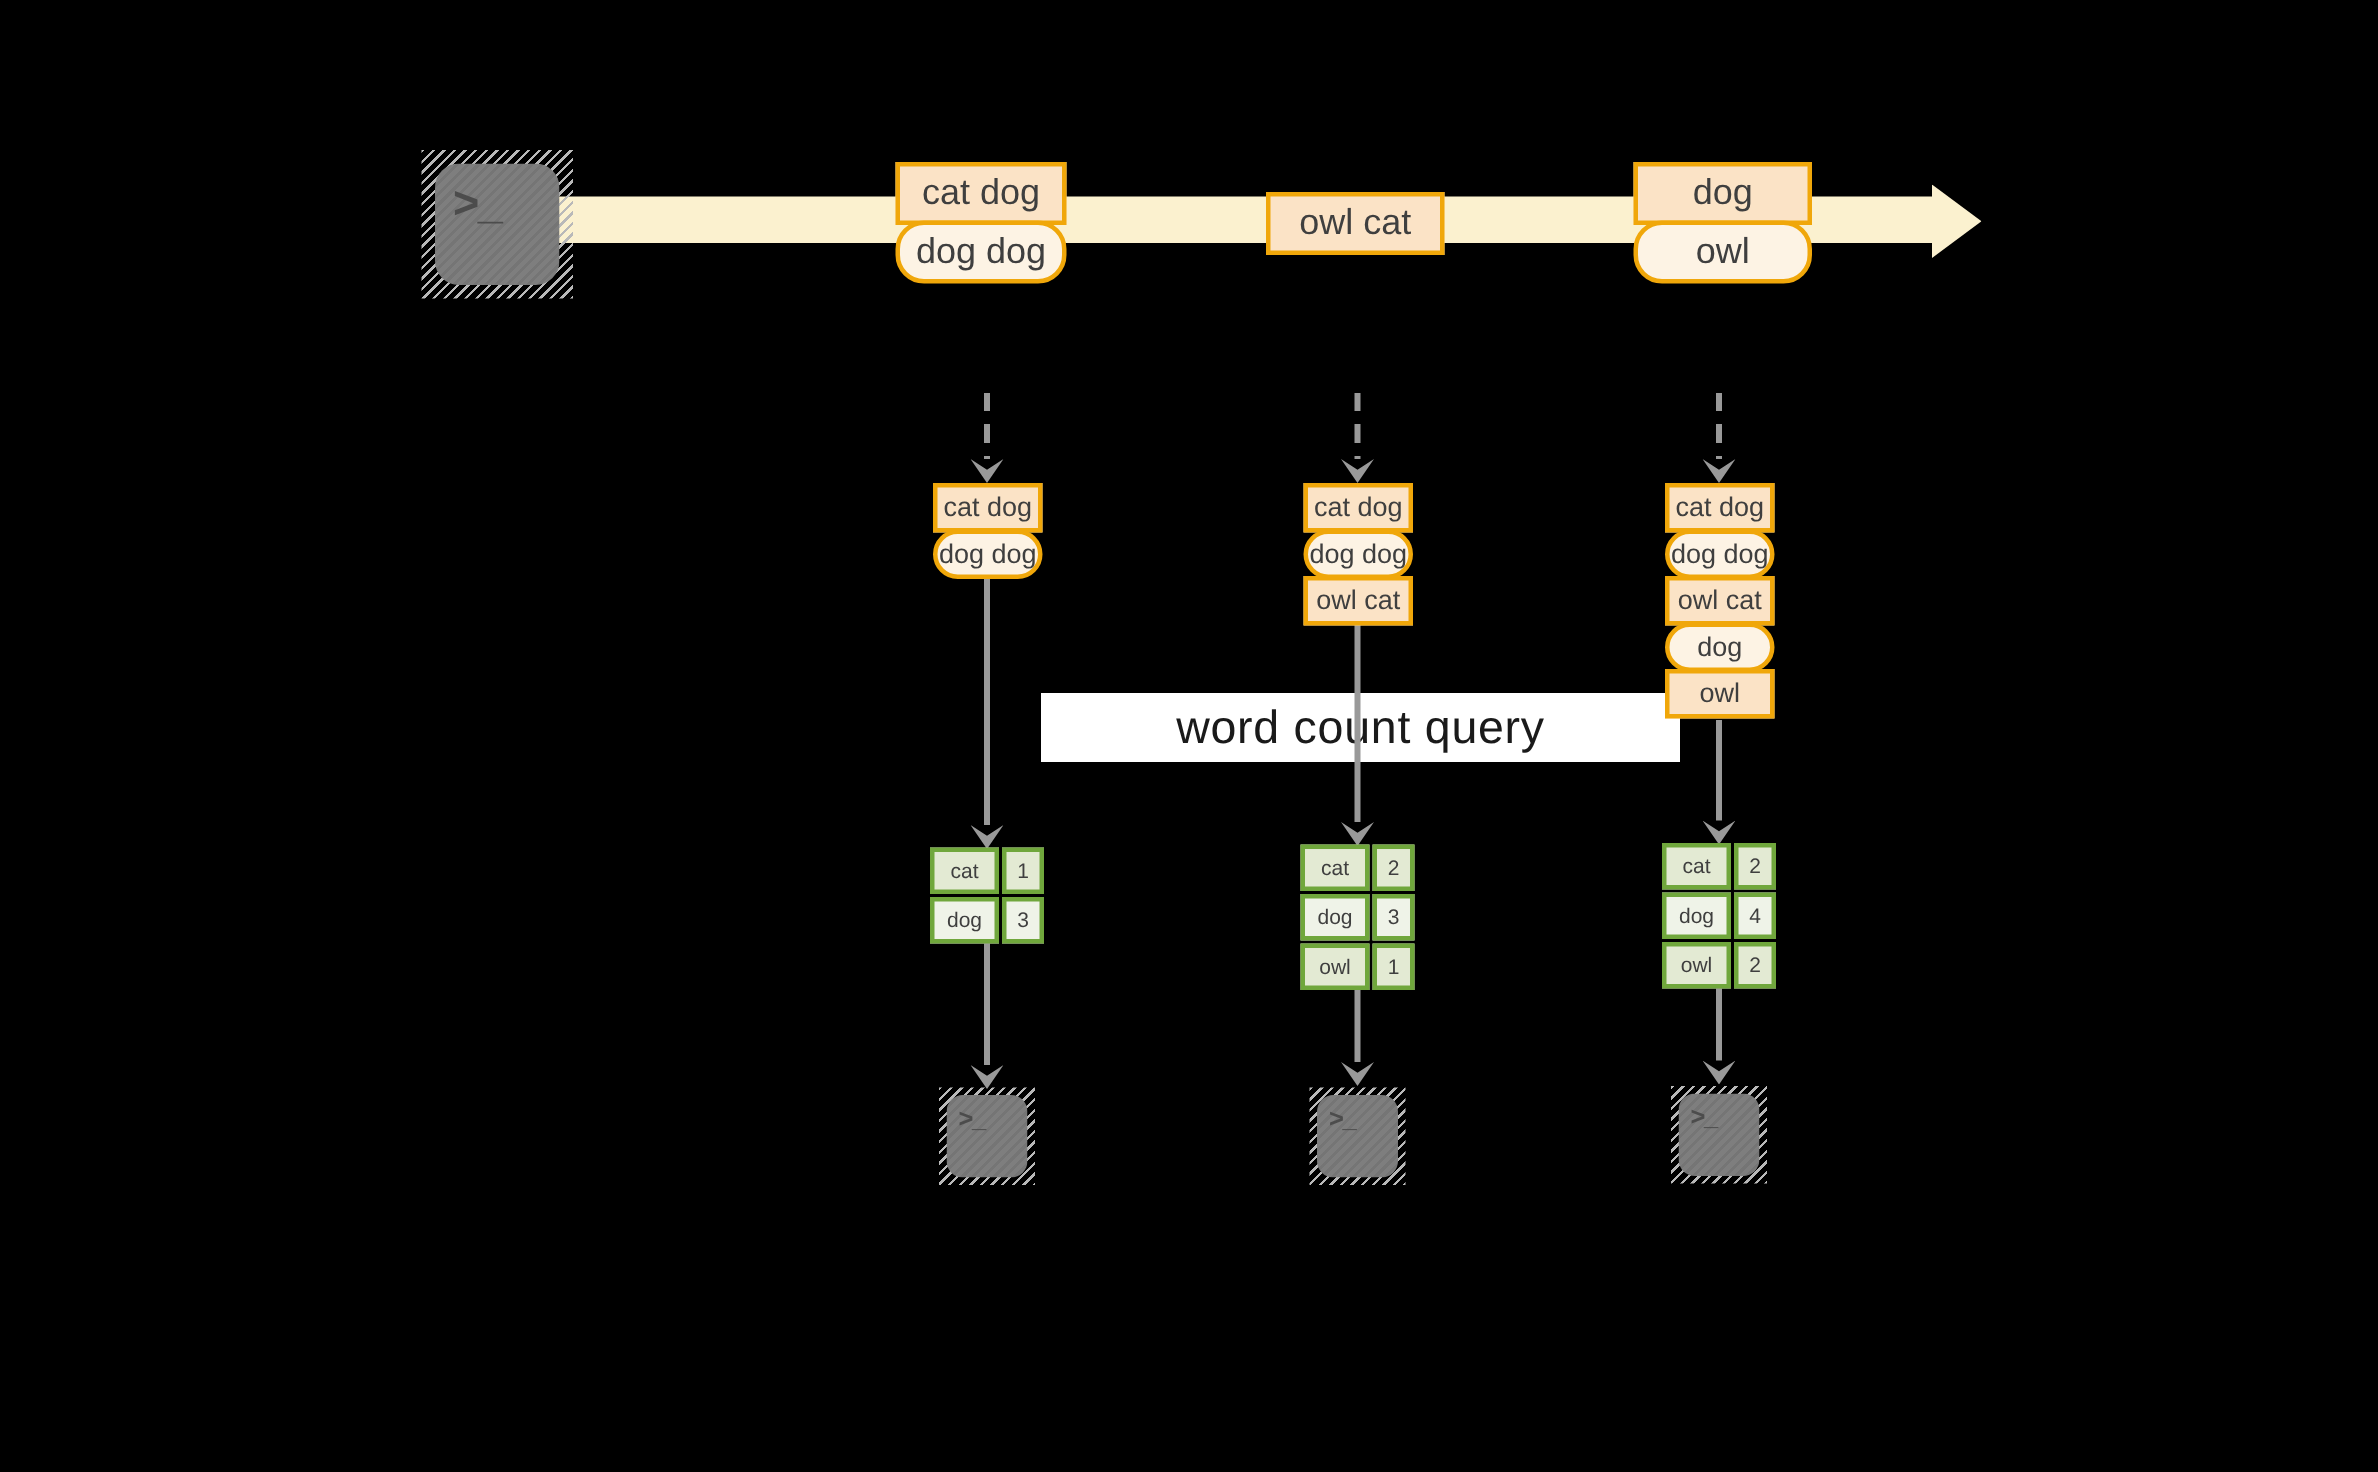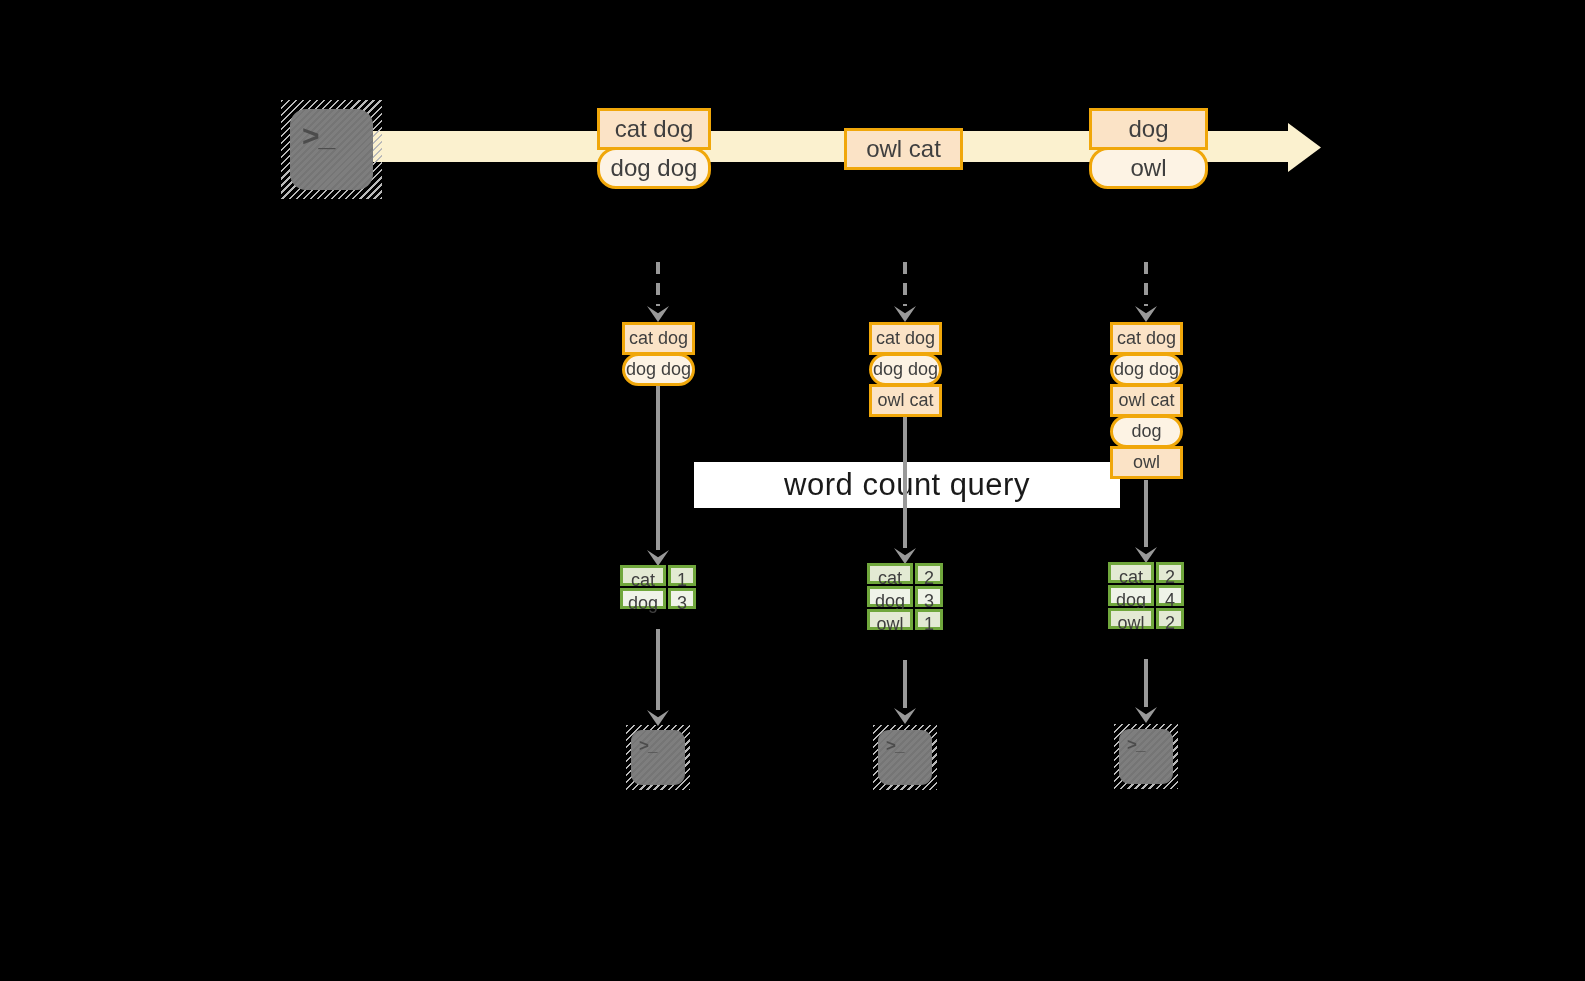--- a/index.html
+++ b/index.html
@@ -60,22 +60,22 @@
     background:repeating-linear-gradient(to bottom,var(--gray) 0 12px,transparent 12px 21px);}
   .vline{position:absolute;width:4px;background:var(--gray);z-index:2;}
   .vhead{position:absolute;width:22px;height:16px;background:var(--gray);z-index:2;
     clip-path:polygon(0 0,50% 45%,100% 0,50% 100%);}
   
   .qband{position:absolute;left:694px;top:462px;width:426px;height:46px;background:#ffffff;
     z-index:1;display:flex;align-items:center;justify-content:center;}
   .qband span{font-size:31px;font-weight:300;color:#1a1a1a;letter-spacing:0.5px;}
   
   .gtable{position:absolute;display:grid;grid-template-columns:46px 28px;gap:2px;z-index:3;}
-  .gcell{box-sizing:border-box;border:3px solid var(--green);height:21px;line-height:25px;
-    text-align:center;font-size:18px;color:var(--ink);}
+  .gcell{box-sizing:border-box;border:3px solid var(--green);height:31px;line-height:25px;
+    text-align:center;font-size:14px;color:var(--ink);}
   .rowa{background:var(--greendark);}
   .rowb{background:var(--greenlight);}
 </style>
 </head>
 <body>
 
 <div class="stage">
 
   <div class="terminal term-lg">
     <div class="fringe"></div>

